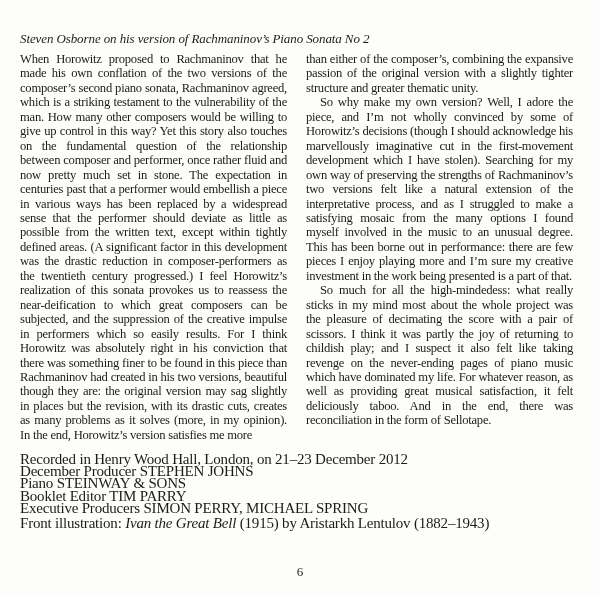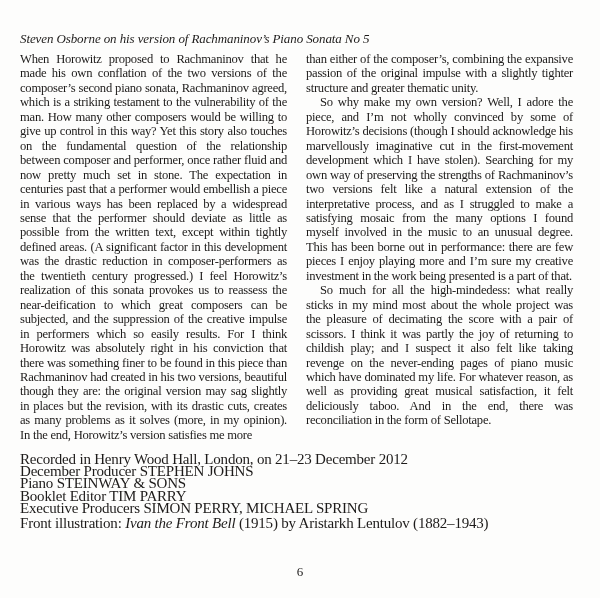--- a/index.html
+++ b/index.html
@@ -28,34 +28,34 @@
   .credits div { white-space:nowrap; }
   .credits .illus { margin-top:3px; }
   .credits em { font-style:italic; }
   .page-num {
     position:absolute; left:0; width:600px; top:564px; text-align:center; font-size:13px;
   }
 </style>
 </head>
 <body>
 
-<div class="title">Steven Osborne on his version of Rachmaninov’s Piano Sonata No 5</div>
+<div class="title">Steven Osborne on his version of Rachmaninov’s Piano Sonata No 2</div>
 
 <div class="col left">
   <p>When Horowitz proposed to Rachmaninov that he made his own conflation of the two versions of the composer’s second piano sonata, Rachmaninov agreed, which is a striking testament to the vulnerability of the man. How many other composers would be willing to give up control in this way? Yet this story also touches on the fundamental question of the relationship between composer and performer, once rather fluid and now pretty much set in stone. The expectation in centuries past that a performer would embellish a piece in various ways has been replaced by a widespread sense that the performer should deviate as little as possible from the written text, except within tightly defined areas. (A significant factor in this development was the drastic reduction in composer-performers as the twentieth century progressed.) I feel Horowitz’s realization of this sonata provokes us to reassess the near-deification to which great composers can be subjected, and the suppression of the creative impulse in performers which so easily results. For I think Horowitz was absolutely right in his conviction that there was something finer to be found in this piece than Rachmaninov had created in his two versions, beautiful though they are: the original version may sag slightly in places but the revision, with its drastic cuts, creates as many problems as it solves (more, in my opinion). In the end, Horowitz’s version satisfies me more</p>
 </div>
 
 <div class="col right">
-  <p>than either of the composer’s, combining the expansive passion of the original impulse with a slightly tighter structure and greater thematic unity.</p>
+  <p>than either of the composer’s, combining the expansive passion of the original version with a slightly tighter structure and greater thematic unity.</p>
   <p class="indent">So why make my own version? Well, I adore the piece, and I’m not wholly convinced by some of Horowitz’s decisions (though I should acknowledge his marvellously imaginative cut in the first-movement development which I have stolen). Searching for my own way of preserving the strengths of Rachmaninov’s two versions felt like a natural extension of the interpretative process, and as I struggled to make a satisfying mosaic from the many options I found myself involved in the music to an unusual degree. This has been borne out in performance: there are few pieces I enjoy playing more and I’m sure my creative investment in the work being presented is a part of that.</p>
   <p class="indent">So much for all the high-mindedess: what really sticks in my mind most about the whole project was the pleasure of decimating the score with a pair of scissors. I think it was partly the joy of returning to childish play; and I suspect it also felt like taking revenge on the never-ending pages of piano music which have dominated my life. For whatever reason, as well as providing great musical satisfaction, it felt deliciously taboo. And in the end, there was reconciliation in the form of Sellotape.</p>
 </div>
 
 <div class="credits">
   <div>Recorded in Henry Wood Hall, London, on 21–23 December 2012</div>
   <div>December Producer STEPHEN JOHNS</div>
   <div>Piano STEINWAY &amp; SONS</div>
   <div>Booklet Editor TIM PARRY</div>
   <div>Executive Producers SIMON PERRY, MICHAEL SPRING</div>
-  <div class="illus"><span>Front illustration: </span><em>Ivan the Front Bell</em><span> (1915) by Aristarkh Lentulov (1882–1943)</span></div>
+  <div class="illus"><span>Front illustration: </span><em>Ivan the Great Bell</em><span> (1915) by Aristarkh Lentulov (1882–1943)</span></div>
 </div>
 
 <div class="page-num">6</div>
 
 </body></html>

